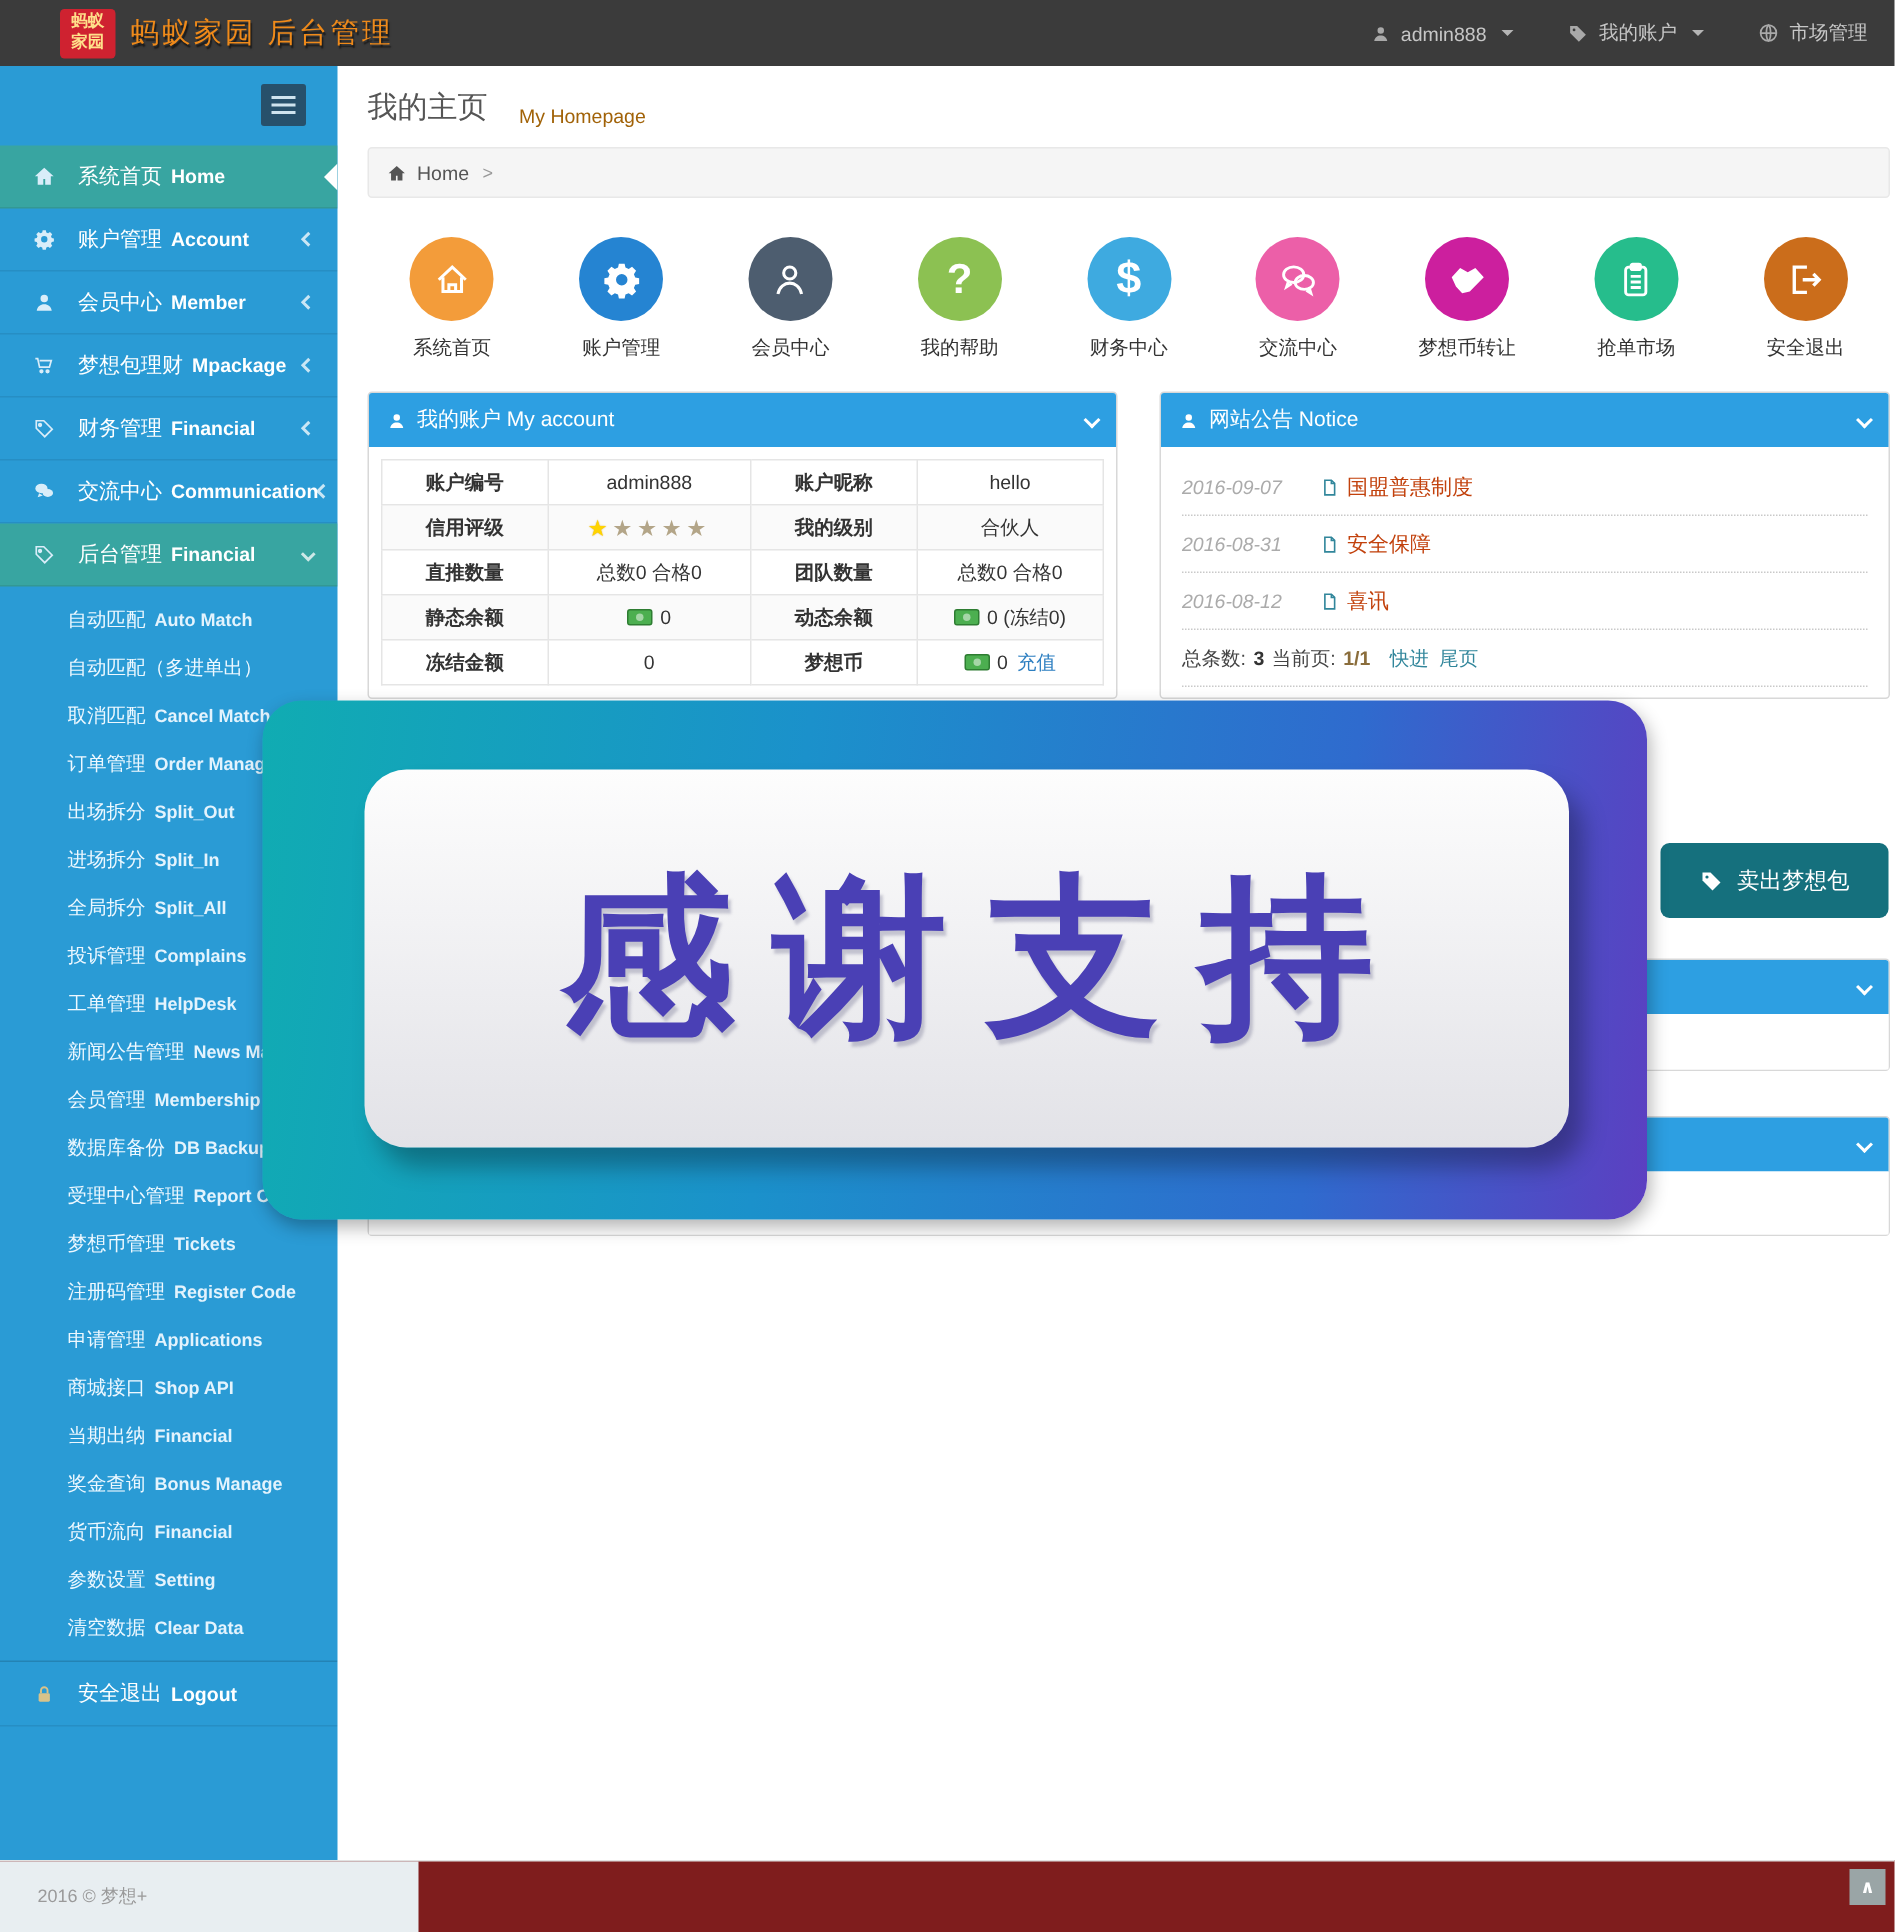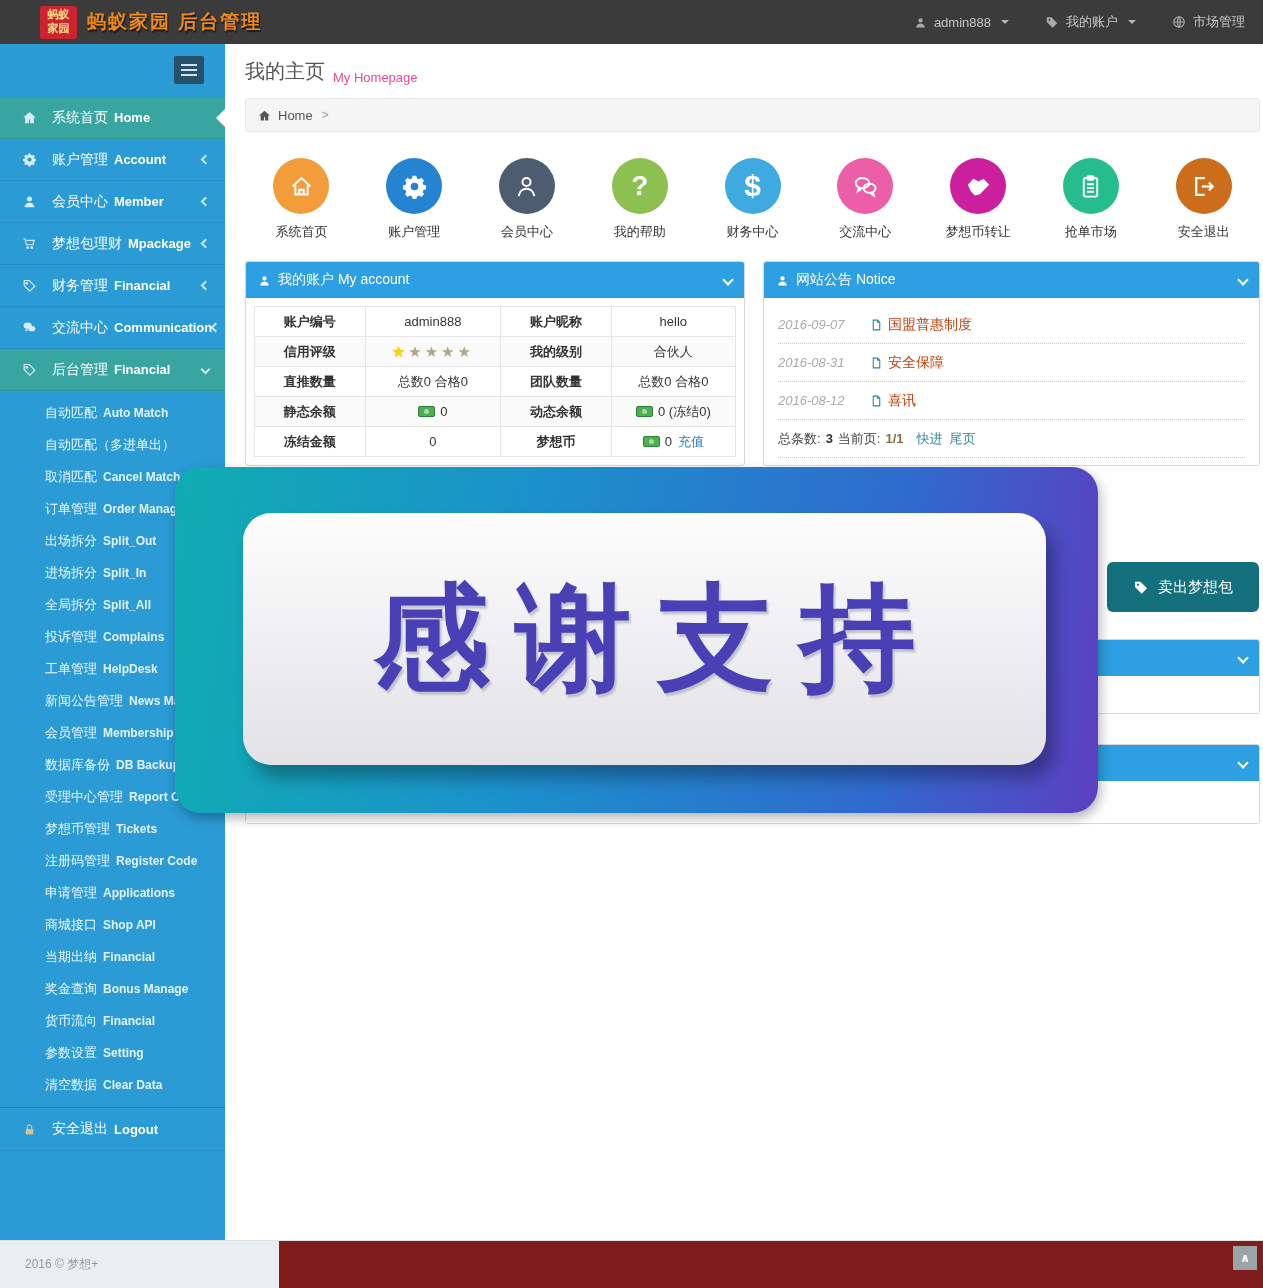--- a/index.html
+++ b/index.html
@@ -4,21 +4,21 @@
 <style>
   *{margin:0;padding:0;box-sizing:border-box}
   html,body{width:1263px;height:1288px}
   body{position:relative;background:#fff;font-family:"Liberation Sans","DejaVu Sans",sans-serif;overflow:hidden}
   svg{display:block}
 
   
   .topbar{position:absolute;top:0;left:0;right:0;height:44px;background:#3b3b3b;z-index:60;display:flex;align-items:center}
   .brand{display:flex;align-items:center;margin-left:40px;cursor:pointer}
   .logo-box{width:37px;height:33px;background:#cf2230;border-radius:3px;color:#ffe08a;font-size:11px;font-weight:bold;line-height:1.25;display:flex;flex-direction:column;align-items:center;justify-content:center;margin-right:10px}
-  .brand-title{font-size:19px;font-weight:bold;color:#ef8a1a;letter-spacing:2px;text-shadow:1px 2px 1px rgba(0,0,0,.6)}
+  .brand-title{font-size:19px;font-weight:normal;color:#ef8a1a;letter-spacing:2px;text-shadow:1px 2px 1px rgba(0,0,0,.6)}
   .top-menu{margin-left:auto;margin-right:18px;display:flex;align-items:center;gap:36px}
   .top-item{display:flex;align-items:center;gap:7px;color:#c6c6c6;font-size:13px;cursor:pointer}
   .top-item .ticon{color:#a9a9a9}
   .caret{width:0;height:0;border-left:4px solid transparent;border-right:4px solid transparent;border-top:4px solid #b5b5b5;margin-left:3px}
 
   
   .sidebar{position:absolute;top:44px;left:0;width:225px;bottom:48px;background:#2a9bd5;z-index:10;overflow:hidden}
   .hamburger{width:30px;height:28px;background:#27506b;border-radius:2px;margin:12px 21px 13px auto;display:flex;align-items:center;justify-content:center;cursor:pointer}
   .bars{width:16px;height:2px;background:#cfe3ee;box-shadow:0 5px 0 #cfe3ee,0 -5px 0 #cfe3ee}
   .nav-item{height:42px;display:flex;align-items:center;padding:0 16px 0 22px;color:#fff;font-size:14px;border-bottom:1px solid rgba(0,0,0,.08);position:relative;cursor:pointer;white-space:nowrap}
@@ -32,33 +32,33 @@
   .submenu{padding:6px 0 2px}
   .sub-item{height:32px;line-height:32px;padding-left:45px;color:#edf8ff;font-size:13px;white-space:nowrap;overflow:hidden;cursor:pointer}
   .sub-item .sub-en{margin-left:6px;font-weight:bold;font-size:12px;color:#e3f3fd}
   .logout-item{border-top:1px solid rgba(0,0,0,.15);margin-top:4px;height:44px}
 
   
   .content{position:absolute;left:225px;top:44px;right:0;bottom:48px;background:#fff}
   .content-pad{padding:14px 3px 0 20px}
   .page-head{display:flex;align-items:flex-end}
   .page-title{font-size:20px;color:#555;font-weight:normal}
-  .page-sub{font-size:13px;color:#ec4899;margin-left:8px}
+  .page-sub{font-size:13px;color:#a16207;margin-left:21px}
   .breadcrumb{margin-top:13px;height:34px;background:#f5f5f5;border:1px solid #e8e8e8;border-radius:3px;display:flex;align-items:center;padding:0 12px;font-size:13px;color:#555}
   .breadcrumb .bicon{color:#555;margin-right:7px}
   .breadcrumb .bsep{color:#999;margin-left:9px;font-size:12px}
 
   .shortcuts{margin-top:26px;display:flex}
   .shortcut{flex:1;display:flex;flex-direction:column;align-items:center;cursor:pointer}
   .circle{width:56px;height:56px;border-radius:50%;display:flex;align-items:center;justify-content:center;color:#fff}
   .circle svg{width:27px;height:27px}
   .glyph{font-size:30px;font-weight:bold;line-height:1}
   .shortcut .slabel{margin-top:9px;font-size:13px;color:#333}
 
-  .panels{margin-top:20px;display:flex;gap:18px}
+  .panels{margin-top:20px;display:flex;gap:28px}
   .panel{border:1px solid #d8d8d8;border-radius:3px;background:#fff}
   .panel-account{width:500px;flex:none}
   .panel-notice{flex:1}
   .panel-head{height:36px;background:#2d9fe2;color:#fff;display:flex;align-items:center;padding:0 12px;font-size:14px;border-radius:2px 2px 0 0;cursor:pointer}
   .panel-head .picon{margin-right:7px;color:#fff}
   .panel-chev{margin-left:auto;width:8px;height:8px;border-left:2px solid #fff;border-bottom:2px solid #fff;transform:rotate(-45deg);cursor:pointer}
 
   .acct-table{width:calc(100% - 16px);margin:8px;border-collapse:collapse}
   .acct-table td{border:1px solid #e5e5e5;height:30px;text-align:center;font-size:13px;color:#333;padding:0 4px}
   .acct-table tr:nth-child(even){background:#fafafa}

